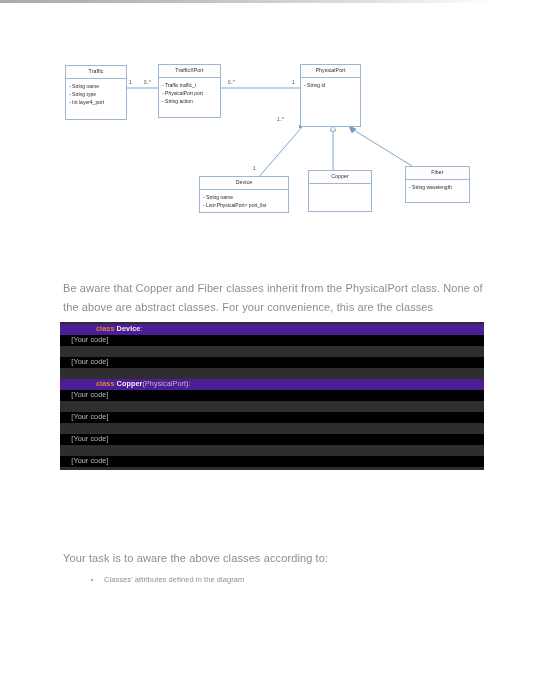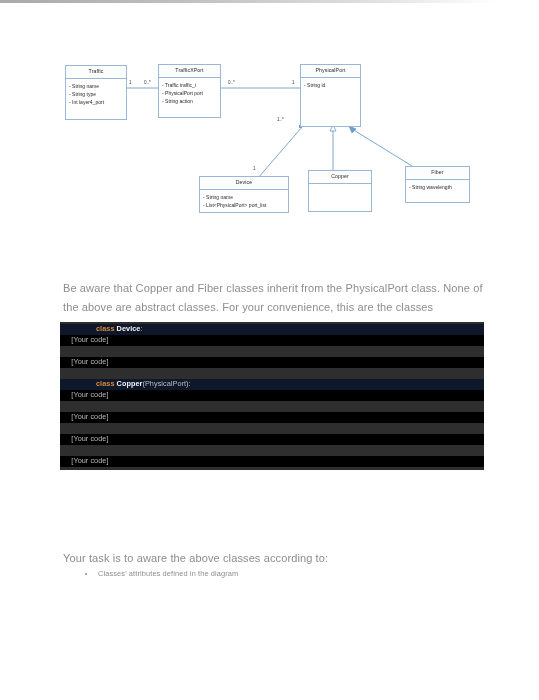--- a/index.html
+++ b/index.html
@@ -80,21 +80,21 @@
     color: #8d8d8d;
     letter-spacing: .12px;
   }
   #para-intro { left: 63px; top: 268px; width: 420px; }
   #para-task  { left: 63px; top: 538px; width: 420px; }
 
   #bullet-list {
     position: absolute;
     left: 63px; top: 558px;
     width: 420px;
-    margin: 10px;
+    margin: 16px;
     padding: 0;
     list-style: none;
   }
   #bullet-list li {
     position: relative;
     padding-left: 25px;
     font-size: 7.4px;
     line-height: 1.72;
     color: #8d8d8d;
     letter-spacing: .12px;
@@ -120,21 +120,21 @@
   }
   .code-line {
     font-size: 7.3px;
     line-height: 1.50;
     height: 11px;
     white-space: pre;
     padding-left: 3px;
     color: #cfcfcf;
     letter-spacing: .05px;
   }
-  .code-line.decl   { background: #0f172a; padding-left: 36px; }
+  .code-line.decl   { background: #4c1d95; padding-left: 36px; }
   .code-line.body   { background: #000000; }
   .code-line.spacer { background: #2e2e2e; }
 
   .kw    { color: #d98a3c; font-weight: bold; }
   .cname { color: #f2f2f2; font-weight: bold; }
   .punct { color: #c9c9c9; }
   .base  { color: #b9b9b9; }
   .ph    { color: #b9b9b9; }
 </style>
 </head>

